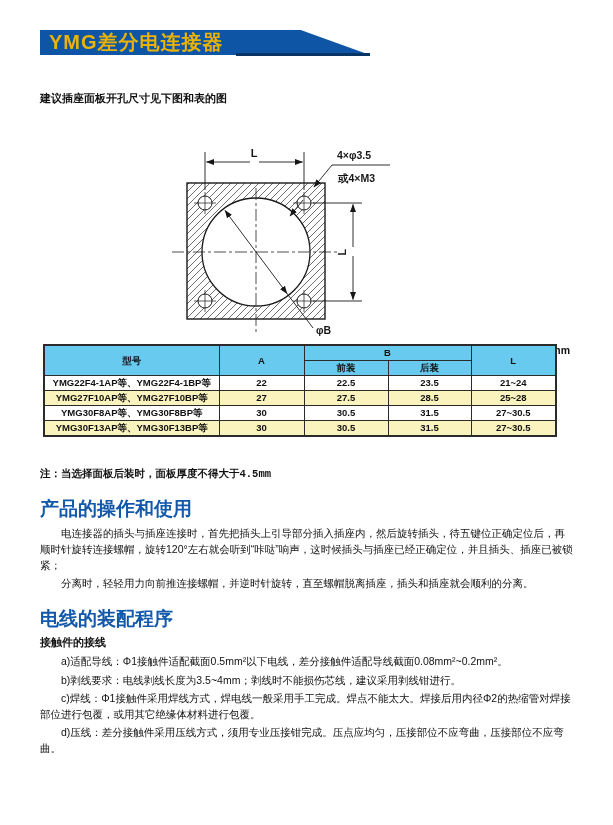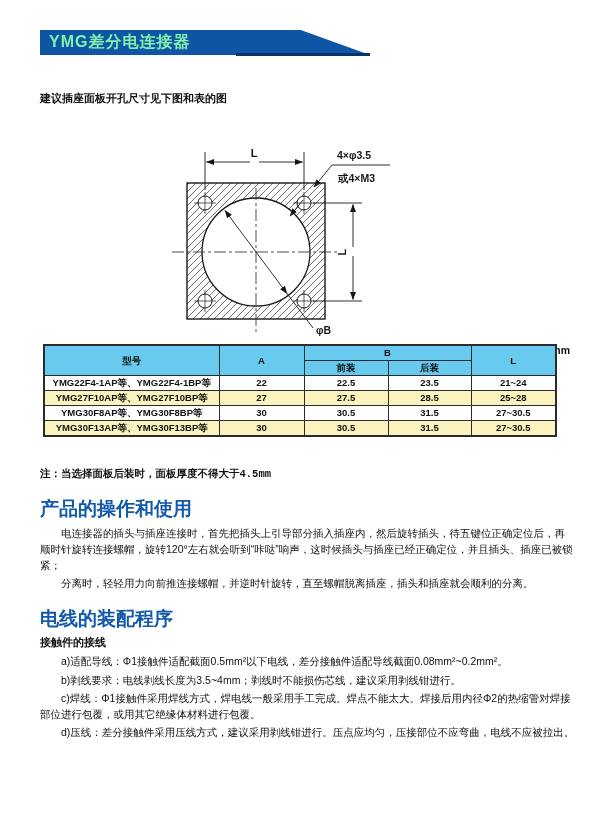--- a/index.html
+++ b/index.html
@@ -17,21 +17,21 @@
     font-family:"Liberation Sans","DejaVu Sans",sans-serif;color:var(--ink);
   }
   
   .banner{
     position:absolute;left:40px;top:30px;width:330px;height:25px;
     background:var(--banner-blue);
     clip-path:polygon(0 0,79% 0,100% 100%,0 100%);
     display:flex;align-items:center;
   }
   .banner-title{
-    color:#86efac;font-size:16px;font-weight:bold;letter-spacing:1px;
+    color:#eab308;font-size:20px;font-weight:bold;letter-spacing:1px;
     padding-left:9px;white-space:nowrap;
   }
   .banner-underline{
     position:absolute;left:236px;top:53px;width:134px;height:3px;
     background:var(--banner-dark);
   }
   
   .intro{
     position:absolute;left:40px;top:91px;font-size:11px;font-weight:bold;
   }
@@ -214,16 +214,16 @@
 
     <p class="sec-title">产品的操作和使用</p>
     <p class="para para-1">电连接器的插头与插座连接时，首先把插头上引导部分插入插座内，然后旋转插头，待五键位正确定位后，再顺时针旋转连接螺帽，旋转120°左右就会听到“咔哒”响声，这时候插头与插座已经正确定位，并且插头、插座已被锁紧；</p>
     <p class="para para-2">分离时，轻轻用力向前推连接螺帽，并逆时针旋转，直至螺帽脱离插座，插头和插座就会顺利的分离。</p>
 
     <p class="sec-title">电线的装配程序</p>
     <p class="sub-title">接触件的接线</p>
     <p class="item">a)适配导线：Φ1接触件适配截面0.5mm²以下电线，差分接触件适配导线截面0.08mm²~0.2mm²。</p>
     <p class="item">b)剥线要求：电线剥线长度为3.5~4mm；剥线时不能损伤芯线，建议采用剥线钳进行。</p>
     <p class="item">c)焊线：Φ1接触件采用焊线方式，焊电线一般采用手工完成。焊点不能太大。焊接后用内径Φ2的热缩管对焊接部位进行包覆，或用其它绝缘体材料进行包覆。</p>
-    <p class="item">d)压线：差分接触件采用压线方式，建议采用剥线钳进行。压点应均匀，压接部位不应弯曲，电线不应被拉出。</p>
+    <p class="item">d)压线：差分接触件采用压线方式，须用专业压接钳完成。压点应均匀，压接部位不应弯曲，压接部位不应弯曲。</p>
   </div>
 
 </div>
 
 </body></html>

